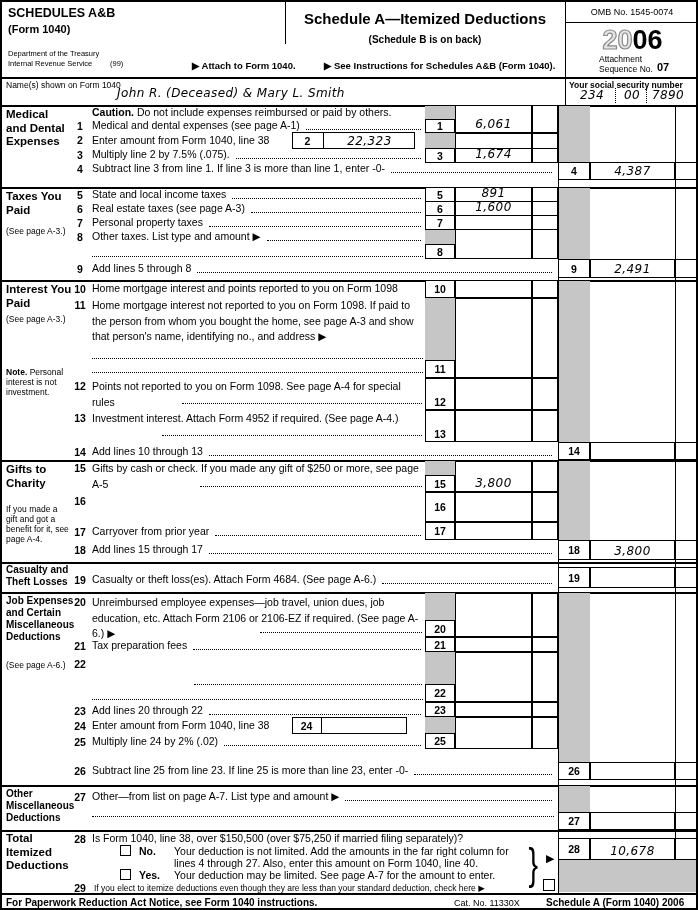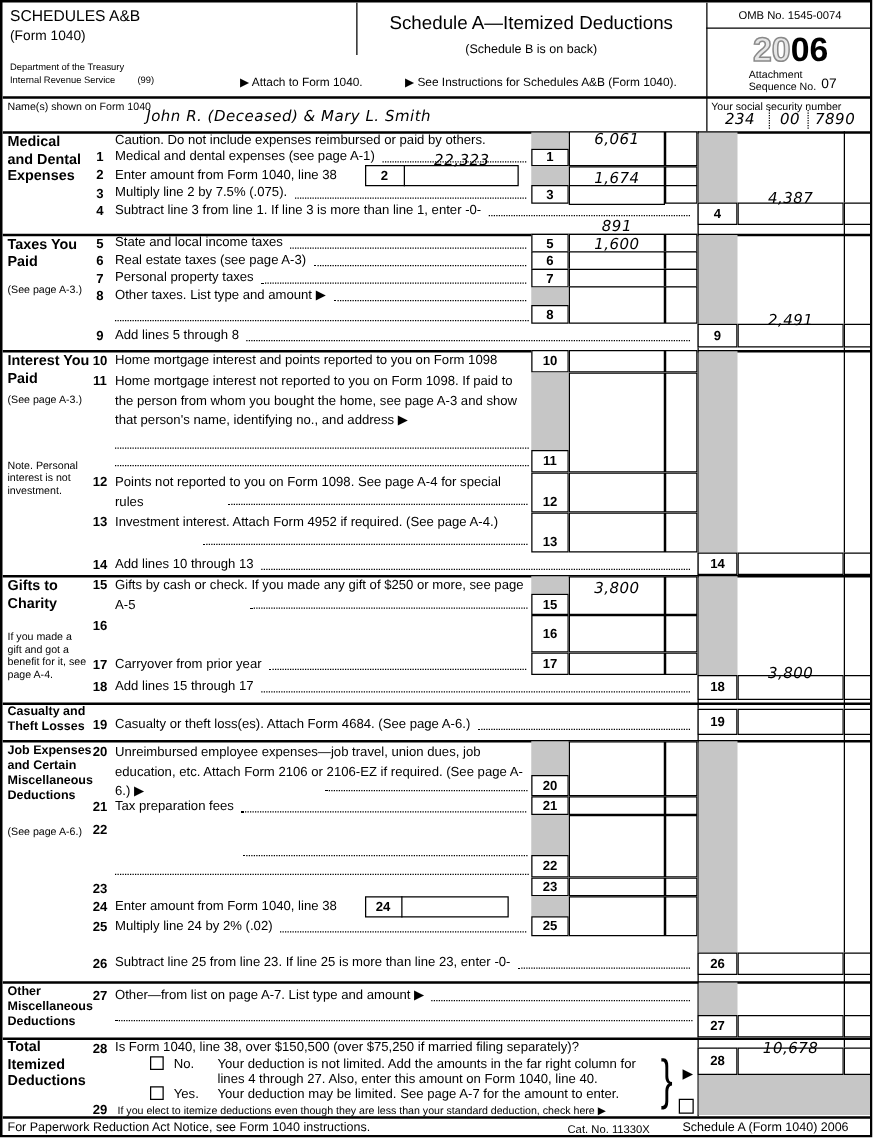--- a/index.html
+++ b/index.html
@@ -4,34 +4,34 @@
 <style>
   *{margin:0;padding:0;box-sizing:border-box}
   html,body{background:#fff}
   #form{position:relative;width:698px;height:910px;background:#fff;color:#000;
         font-family:"Liberation Sans",sans-serif;overflow:hidden;border:2px solid #000}
   .a{position:absolute}
   .t{font-size:10.5px;line-height:13px}
   .lh16{line-height:15.5px}
   .s{font-size:8.5px;line-height:10px}
   .xs{font-size:7.5px;line-height:9px}
-  .b{font-weight:400}
+  .b{font-weight:700}
   .h{font-family:"DejaVu Sans",sans-serif;font-style:italic;font-size:12px;line-height:13px;letter-spacing:.4px}
   .bx{border:1px solid #000;background:#fff}
   .g{background:#c6c6c6}
   .vl{background:#000;width:1px}
   .hl{background:#000;height:2px}
   .dt{border-bottom:1.5px dotted #000}
   .dvl{border-left:1.5px dotted #000;width:0}
   .ln{width:20px;text-align:center;font-weight:700;font-size:10.5px;line-height:13px}
   .fx{display:flex;align-items:flex-end}
   .lead{flex:1;border-bottom:1.5px dotted #000;margin:0 2px 2px 6px;min-width:8px}
   .cnum{font-weight:700;font-size:10.5px;display:flex;align-items:center;justify-content:center}
   .cnumb{align-items:flex-end;padding-bottom:1px}
-  .amt{display:flex;align-items:flex-end;justify-content:center;padding-bottom:14px}
+  .amt{display:flex;align-items:flex-end;justify-content:center;padding-bottom:1px}
   .secttl{font-weight:700;font-size:11.5px;line-height:13.5px}
   .secttl2{font-weight:700;font-size:10px;line-height:12px}
   .y20{font-size:27px;font-weight:700;color:#e6e6e6;-webkit-text-stroke:1.2px #8a8a8a}
   .y06{font-size:27px;font-weight:700;color:#000}
   .chk{border:1.4px solid #000;background:#fff}
 </style>
 </head>
 <body>
 
 <div id="form">
@@ -264,20 +264,24 @@
   <div class="a dt" style="left:258px;top:620px;width:162px;height:11px"></div>
   <div class="a ln" style="left:68px;top:638px">21</div>
   <div class="a t fx" style="left:90px;top:637px;width:331px">
     <span>Tax preparation fees</span>
       <span class="lead"></span>
   </div>
   <div class="a ln" style="left:68px;top:656px">22</div>
   <div class="a dt" style="left:192px;top:672px;width:228px;height:11px"></div>
   <div class="a dt" style="left:90px;top:687px;width:331px;height:11px"></div>
   <div class="a ln" style="left:68px;top:703px">23</div>
+  <div class="a t fx" style="left:90px;top:702px;width:331px">
+    <span>Add lines 20 through 22</span>
+      <span class="lead"></span>
+  </div>
   <div class="a ln" style="left:68px;top:718px">24</div>
   <div class="a t" style="left:90px;top:717px;width:200px">Enter amount from Form 1040, line 38</div>
   <div class="a bx" style="left:290px;top:715px;width:115px;height:17px"></div>
   <div class="a cnum" style="left:290px;top:715px;width:30px;height:17px;border-right:1px solid #000">24</div>
   <div class="a ln" style="left:68px;top:734px">25</div>
   <div class="a t fx" style="left:90px;top:733px;width:331px">
     <span>Multiply line 24 by 2% (.02)</span>
       <span class="lead"></span>
   </div>
   <div class="a ln" style="left:68px;top:763px">26</div>

